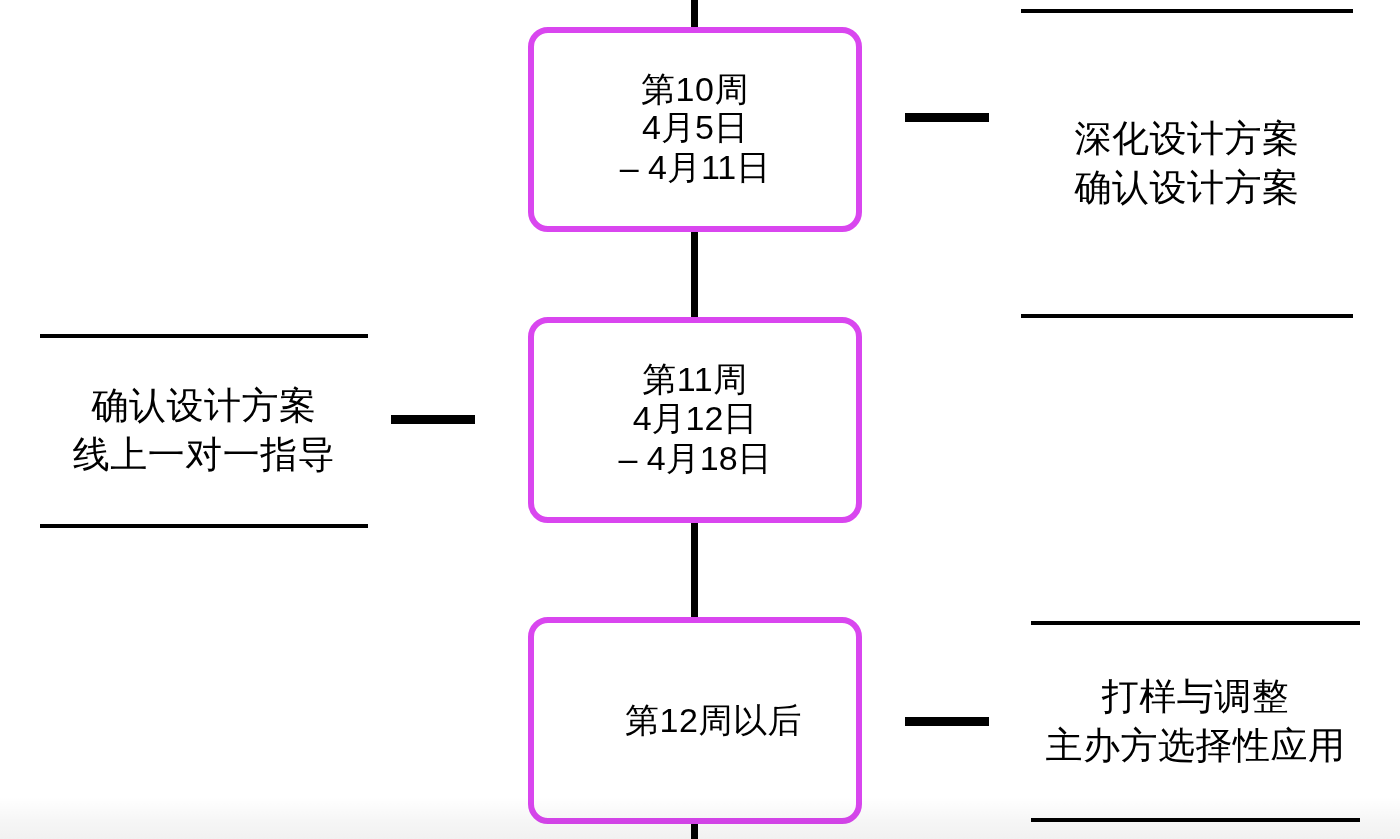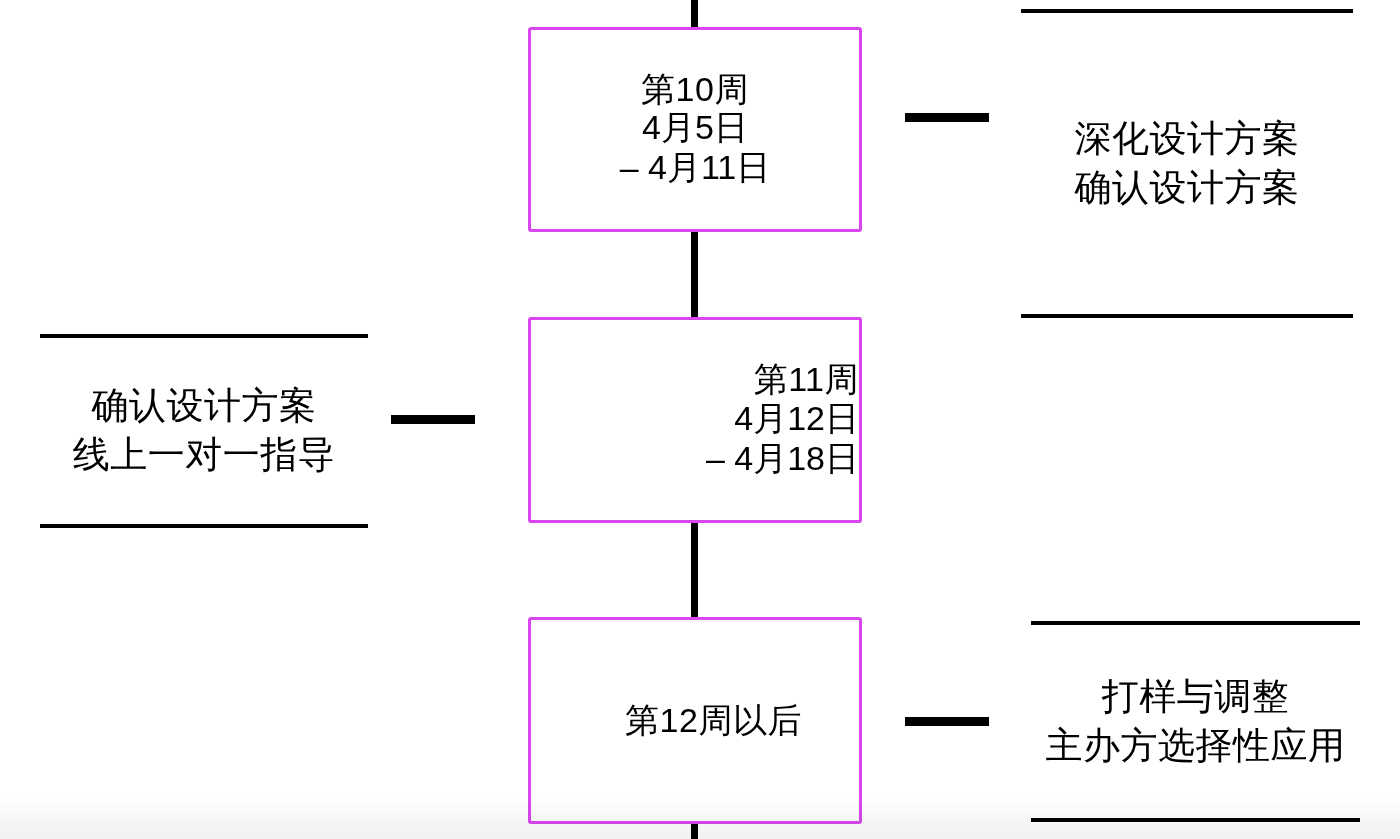--- a/index.html
+++ b/index.html
@@ -35,22 +35,22 @@
     background: #000000;
     left: 691px;
   }
 
   
   .node {
     position: absolute;
     left: 528px;
     width: 334px;
     box-sizing: border-box;
-    border: 3px solid #d946ef;
-    border-radius: 3px;
+    border: 6px solid #d946ef;
+    border-radius: 20px;
     background: #ffffff;
     display: flex;
     flex-direction: column;
     align-items: center;
     justify-content: center;
   }
   .node-title {
     font-size: 34px;
     line-height: 1.05;
     letter-spacing: 0.5px;
@@ -116,21 +116,21 @@
 
   <div class="note" style="left:1021px; top:9px; width:332px; height:309px;gap:36px;">
     <div class="rule"></div>
     <div class="note-body">
       <div class="note-line">深化设计方案</div>
       <div class="note-line">确认设计方案</div>
     </div>
     <div class="rule"></div>
   </div>
 
-  <div class="node" style="top:317px; height:206px;align-items:flex-end;">
+  <div class="node" style="top:317px; height:206px;">
     <div class="node-title">第11周</div>
     <div class="node-date">4月12日</div>
     <div class="node-date">– 4月18日</div>
   </div>
 
   <div class="dash" style="left:391px; top:415px; width:84px;"></div>
 
   <div class="note" style="left:40px; top:334px; width:328px; height:194px;justify-content:flex-end;">
     <div class="rule"></div>
     <div class="note-body">

